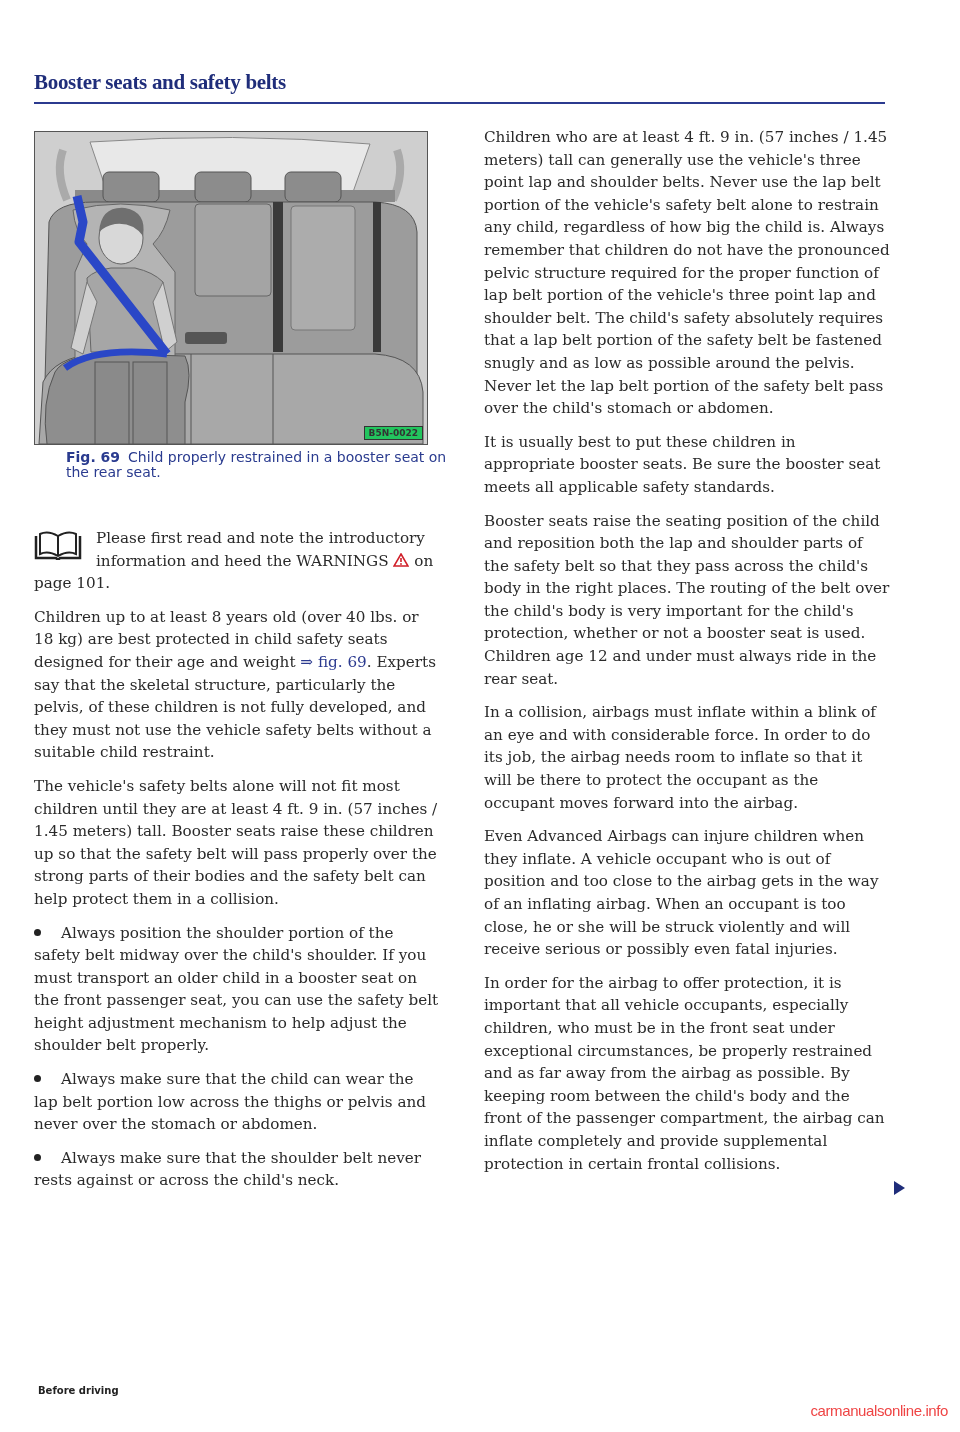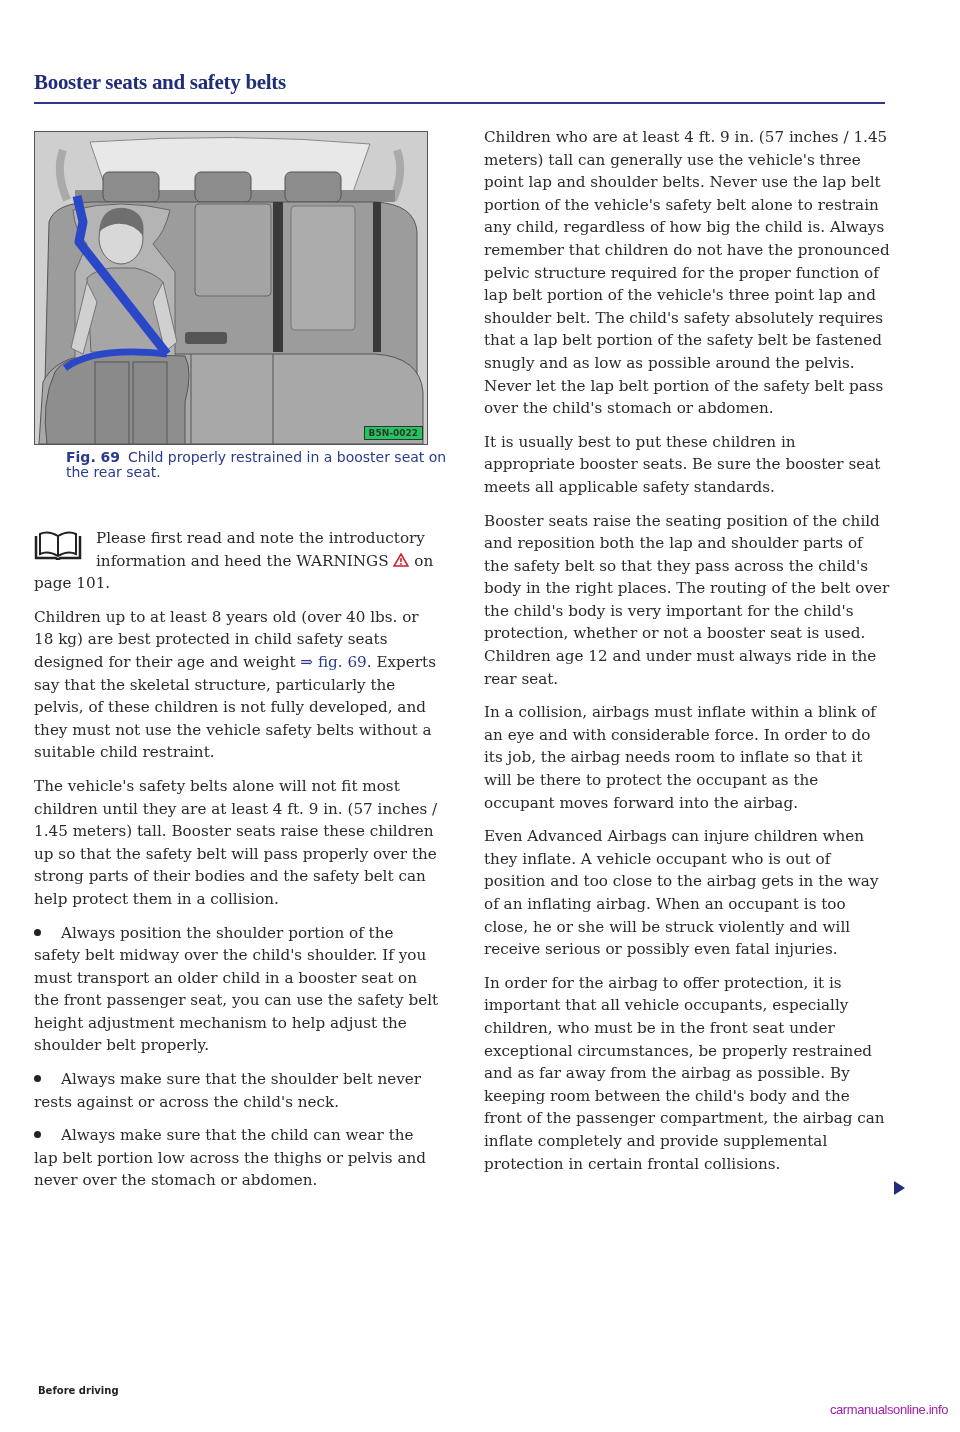--- a/index.html
+++ b/index.html
@@ -43,21 +43,21 @@
   .warn-icon { display: inline-block; width: 16px; height: 14px; vertical-align: -1px; }
   .bullet { text-indent: 0; }
   .bullet .dot { display: inline-block; width: 7px; height: 7px; background: #222; border-radius: 50%; margin: 0 20px 3px 0; vertical-align: middle; }
   .continue-arrow { position: absolute; left: 894px; top: 1181px; width: 0; height: 0; border-top: 7px solid transparent; border-bottom: 7px solid transparent; border-left: 11px solid #1f2d7a; }
   .footer {
     position: absolute; left: 38px; top: 1385px;
     font-family: "DejaVu Sans", "Liberation Sans", sans-serif; font-weight: bold; font-size: 10px; color: #222;
   }
   .watermark {
     position: absolute; right: 12px; top: 1402px;
-    font-family: "Liberation Sans", sans-serif; font-size: 13px; color: #a21caf; letter-spacing: -0.4px;
+    font-family: "Liberation Sans", sans-serif; font-size: 15px; color: #ef4444; letter-spacing: -0.4px;
   }
 </style>
 </head>
 <body>
 
 <div class="header-title">Booster seats and safety belts</div>
 <div class="header-rule"></div>
 
 <div class="figure">
   <svg width="392" height="312" viewBox="0 0 392 312">
@@ -131,22 +131,22 @@
     </span>
     <span>on page 101.</span>
   </p>
   <p>
     <span>Children up to at least 8 years old (over 40 lbs. or 18 kg) are best protected in child safety seats designed for their age and weight</span>
     <span class="arrow">⇒</span>
     <span class="link">fig. 69</span><span>. Experts say that the skeletal structure, particularly the pelvis, of these children is not fully developed, and they must not use the vehicle safety belts without a suitable child restraint.</span>
   </p>
   <p>The vehicle's safety belts alone will not fit most children until they are at least 4 ft. 9 in. (57 inches / 1.45 meters) tall. Booster seats raise these children up so that the safety belt will pass properly over the strong parts of their bodies and the safety belt can help protect them in a collision.</p>
   <p class="bullet"><span class="dot"></span><span>Always position the shoulder portion of the safety belt midway over the child's shoulder. If you must transport an older child in a booster seat on the front passenger seat, you can use the safety belt height adjustment mechanism to help adjust the shoulder belt properly.</span></p>
+  <p class="bullet"><span class="dot"></span><span>Always make sure that the child can wear the lap belt portion low across the thighs or pelvis and never over the stomach or abdomen.</span></p>
   <p class="bullet"><span class="dot"></span><span>Always make sure that the shoulder belt never rests against or across the child's neck.</span></p>
-  <p class="bullet"><span class="dot"></span><span>Always make sure that the child can wear the lap belt portion low across the thighs or pelvis and never over the stomach or abdomen.</span></p>
 </div>
 
 <div class="col right-col">
   <p>Children who are at least 4 ft. 9 in. (57 inches / 1.45 meters) tall can generally use the vehicle's three point lap and shoulder belts. Never use the lap belt portion of the vehicle's safety belt alone to restrain any child, regardless of how big the child is. Always remember that children do not have the pronounced pelvic structure required for the proper function of lap belt portion of the vehicle's three point lap and shoulder belt. The child's safety absolutely requires that a lap belt portion of the safety belt be fastened snugly and as low as possible around the pelvis. Never let the lap belt portion of the safety belt pass over the child's stomach or abdomen.</p>
   <p>It is usually best to put these children in appropriate booster seats. Be sure the booster seat meets all applicable safety standards.</p>
   <p>Booster seats raise the seating position of the child and reposition both the lap and shoulder parts of the safety belt so that they pass across the child's body in the right places. The routing of the belt over the child's body is very important for the child's protection, whether or not a booster seat is used. Children age 12 and under must always ride in the rear seat.</p>
   <p>In a collision, airbags must inflate within a blink of an eye and with considerable force. In order to do its job, the airbag needs room to inflate so that it will be there to protect the occupant as the occupant moves forward into the airbag.</p>
   <p>Even Advanced Airbags can injure children when they inflate. A vehicle occupant who is out of position and too close to the airbag gets in the way of an inflating airbag. When an occupant is too close, he or she will be struck violently and will receive serious or possibly even fatal injuries.</p>
   <p>In order for the airbag to offer protection, it is important that all vehicle occupants, especially children, who must be in the front seat under exceptional circumstances, be properly restrained and as far away from the airbag as possible. By keeping room between the child's body and the front of the passenger compartment, the airbag can inflate completely and provide supplemental protection in certain frontal collisions.</p>
 </div>

